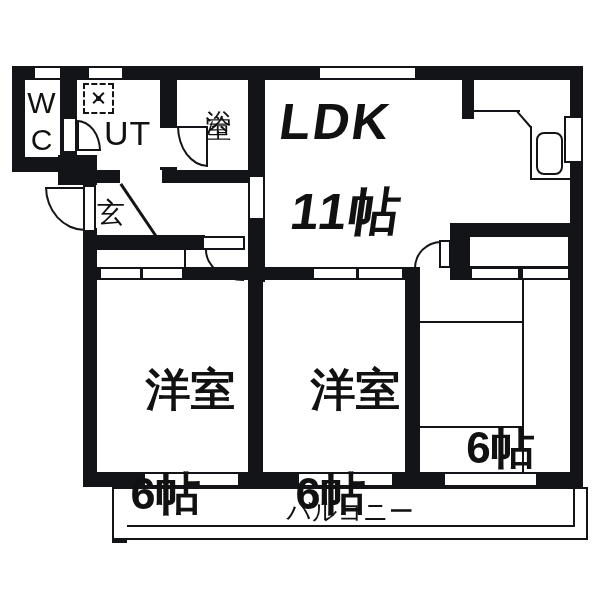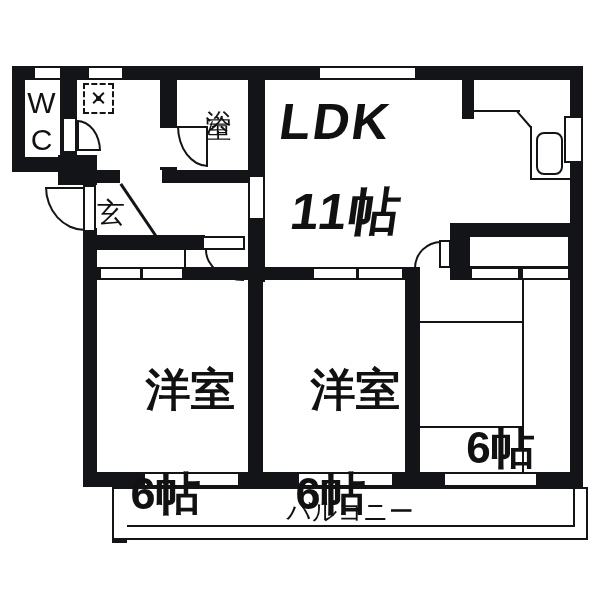--- a/index.html
+++ b/index.html
@@ -98,20 +98,21 @@
 
   <div class="thin" style="left:522px;top:280px;width:2px;height:192px"></div>
   <div class="thin" style="left:420px;top:321px;width:104px;height:2px"></div>
   <div class="thin" style="left:420px;top:426px;width:104px;height:2px"></div>
 
   <div class="outl" style="left:112px;top:487px;width:476px;height:53px;border-width:2px"></div>
   <div class="thin" style="left:127px;top:525px;width:448px;height:2px"></div>
   <div class="thin" style="left:573px;top:487px;width:2px;height:40px"></div>
 
   <div class="lbl vtext" style="left:26px;top:86px;font-size:30px;letter-spacing:4px;">WC</div>
+  <div class="lbl" style="left:104px;top:116px;font-size:34px;letter-spacing:1px;">UT</div>
   <div class="lbl vtext" style="left:206px;top:89px;font-size:26px;letter-spacing:4px;">浴室</div>
   <div class="lbl" style="left:97px;top:199px;font-size:28px;">玄</div>
 
   <div class="lbl big" style="left:280px;top:96px;font-size:51px;">LDK</div>
   <div class="lbl big" style="left:291px;top:186px;font-size:51px;">11帖</div>
 
   <div class="lbl room" style="left:88px;top:322px;width:155px;font-size:45px;">
     <span>洋室</span>
     <span class="sz">6帖</span>
   </div>

